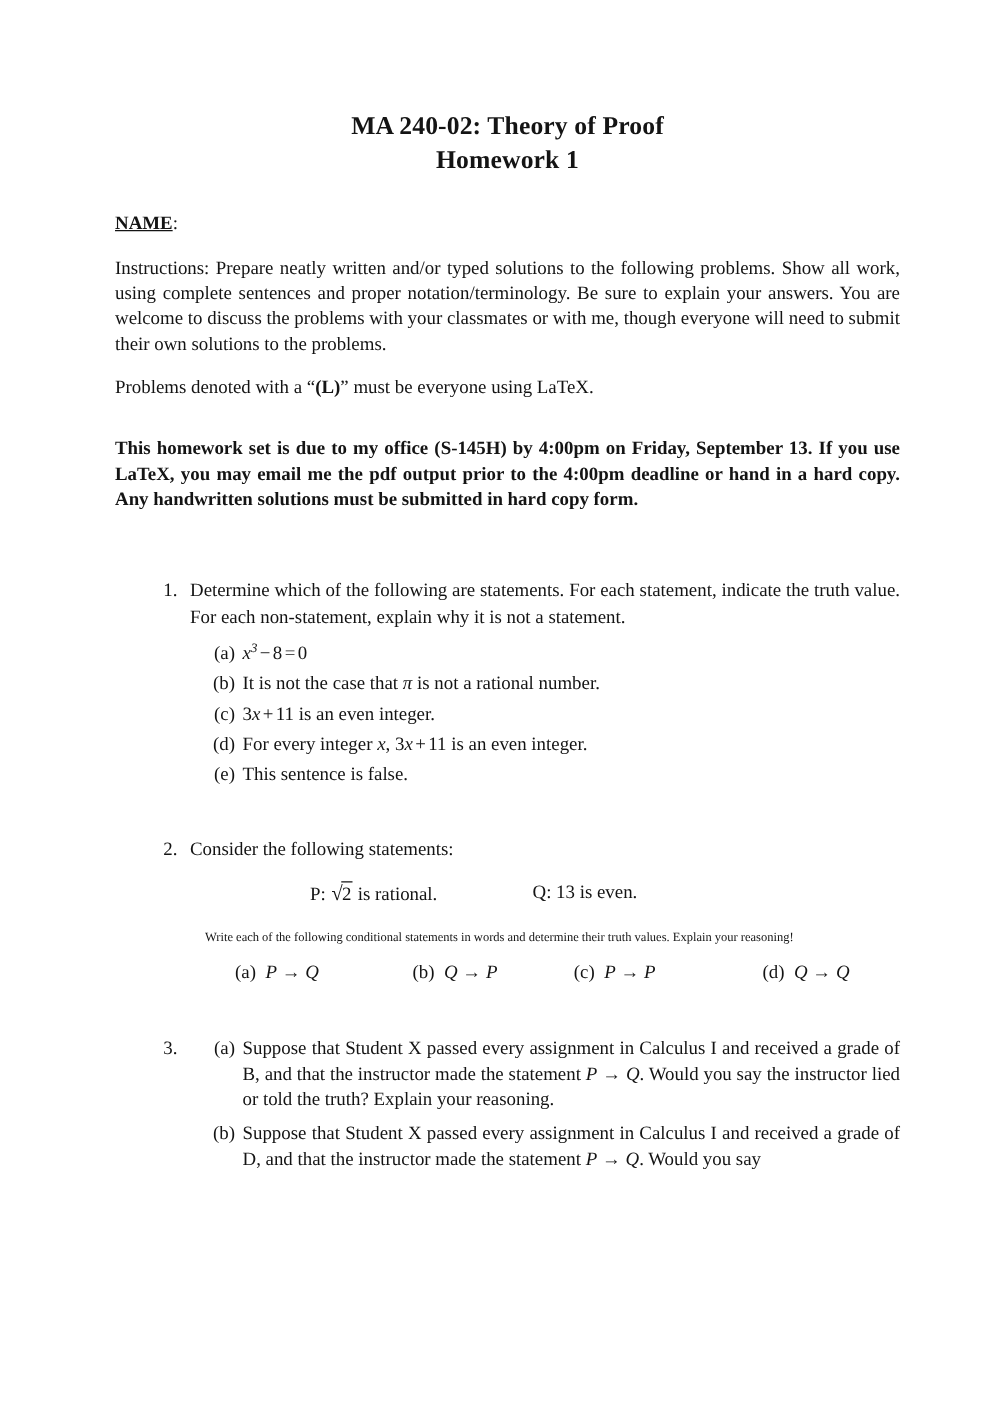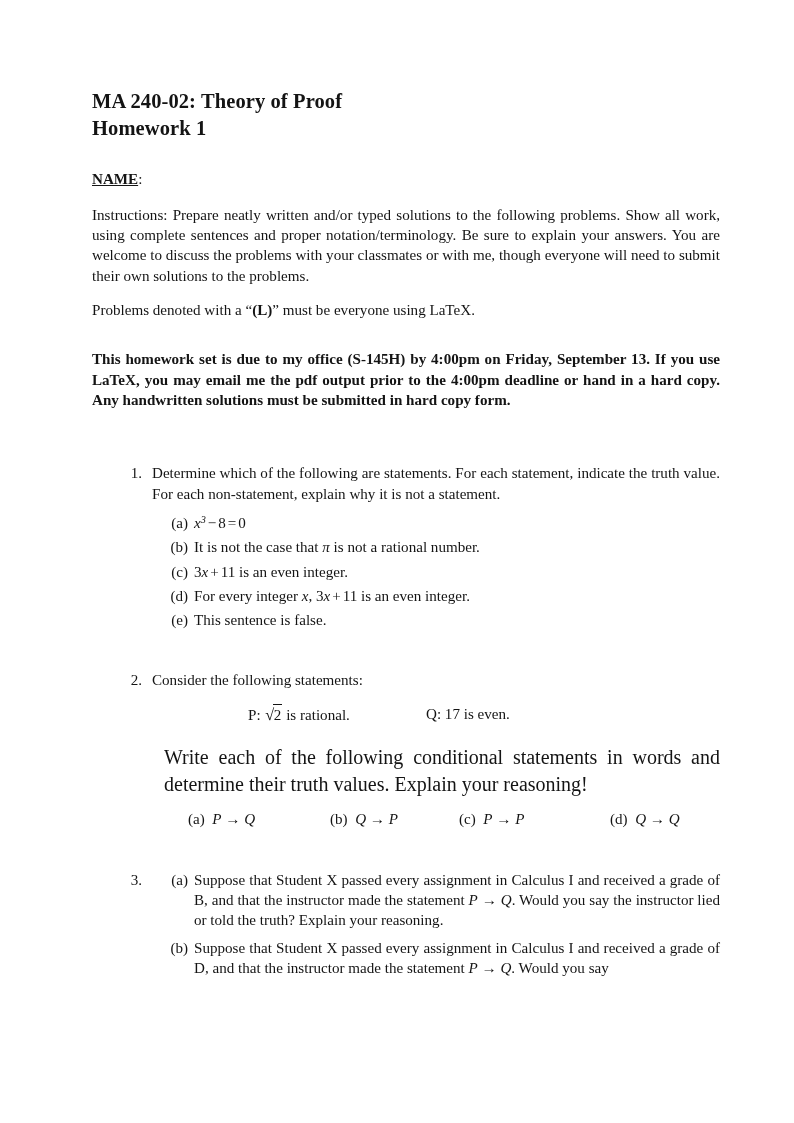--- a/index.html
+++ b/index.html
@@ -27,20 +27,21 @@
   }
   .content {
     position: absolute;
     left: 92px;
     top: 88px;
     width: 628px;
   }
 
   
   .doc-title {
+    text-align: center;
     font-size: 20.5px;
     font-weight: bold;
     line-height: 1.32;
     letter-spacing: 0.1px;
     margin: 0 0 0 0;
   }
   .doc-title .line2 {
     display: block;
   }
 
@@ -178,21 +179,21 @@
     margin: 14px 0 0 0;
     font-size: 15.1px;
     line-height: 1.345;
   }
   .display-line .dl-p { position: absolute; left: 96px; top: 0; white-space: nowrap; text-align: center; }
   .display-line .dl-q { position: absolute; left: 274px; top: 0; white-space: nowrap; }
 
   .sub-para {
     margin: 16px 0 0 0;
     padding-left: 12px;
-    font-size: 20px;
+    font-size: 10px;
     line-height: 1.345;
     text-align: justify;
   }
 </style>
 </head>
 <body>
 
 <div class="page">
   <div class="content">
 
@@ -254,21 +255,21 @@
       </li>
 
       <li class="prob-gap" style="list-style:none;padding:0;margin:0;"></li>
 
       <li>
         <span class="marker">2.</span>
         <div class="body">Consider the following statements:</div>
 
         <div class="display-line">
           <span class="dl-p">P: <span class="sqrt"><span class="radical">√</span><span class="rad-body">2</span></span> is rational.</span>
-          <span class="dl-q">Q: 17 is even.</span>
+          <span class="dl-q">Q: 13 is even.</span>
         </div>
 
         <div class="sub-para">Write each of the following conditional statements in words and determine their truth values. Explain your reasoning!</div>
 
         <div class="option-row">
           <span class="opt opt-a"><span>(a)</span>&nbsp;&nbsp;<span class="mi">P</span> → <span class="mi">Q</span></span>
           <span class="opt opt-b"><span>(b)</span>&nbsp;&nbsp;<span class="mi">Q</span> → <span class="mi">P</span></span>
           <span class="opt opt-c"><span>(c)</span>&nbsp;&nbsp;<span class="mi">P</span> → <span class="mi">P</span></span>
           <span class="opt opt-d"><span>(d)</span>&nbsp;&nbsp;<span class="mi">Q</span> → <span class="mi">Q</span></span>
         </div>

